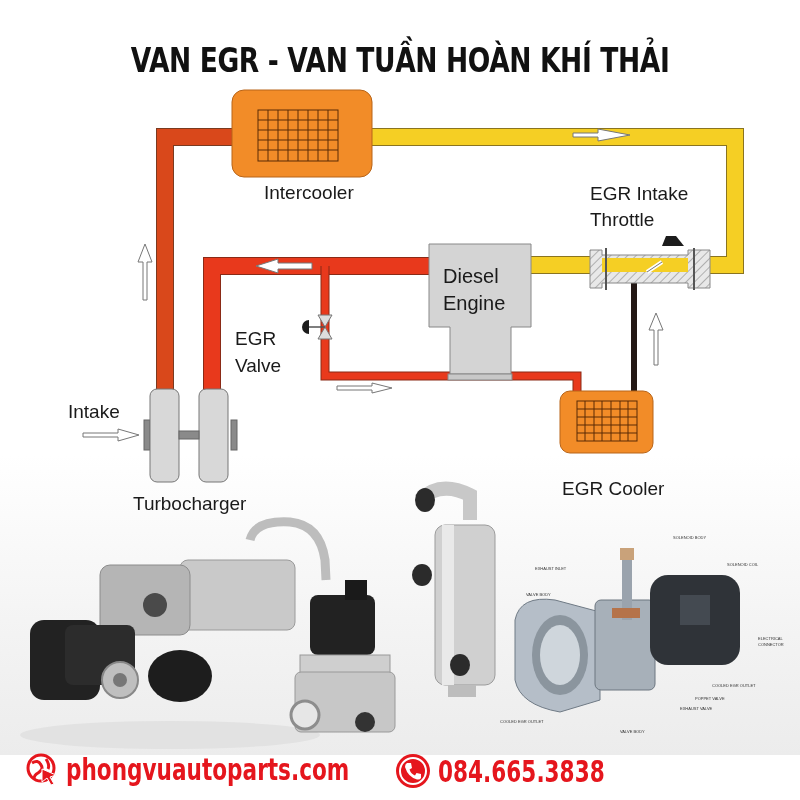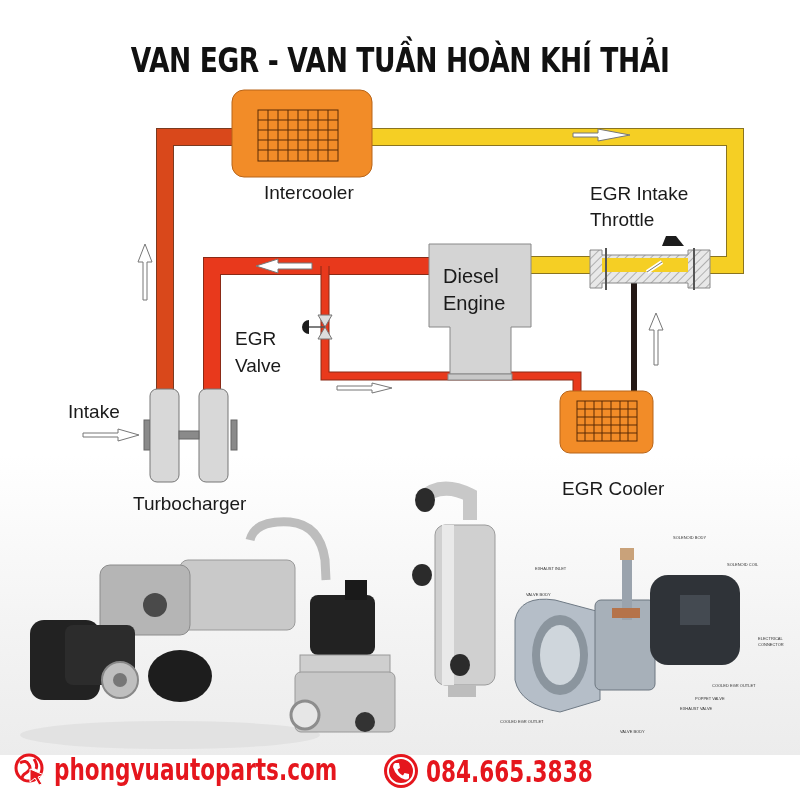--- a/index.html
+++ b/index.html
@@ -2,21 +2,21 @@
 <html><head>
   <meta charset="utf-8">
   <style>
     html, body { margin:0; padding:0; background:#ffffff; }
     body { width:800px; height:800px; position:relative; overflow:hidden; font-family:"Liberation Sans", sans-serif; }
     .title { position:absolute; left:0; top:40px; width:800px; text-align:center; font-family:"DejaVu Sans", sans-serif; font-weight:bold; font-size:34px; letter-spacing:-0.5px; color:#111; transform:scaleX(0.78); transform-origin:400px 0; }
     svg.diagram { position:absolute; left:0; top:0; }
     .lbl { font-family:"Liberation Sans", sans-serif; font-size:19px; fill:#1a1a1a; }
     .lbl-engine { font-family:"Liberation Sans", sans-serif; font-size:20px; fill:#1a1a1a; }
     .photos { position:absolute; left:0; top:455px; width:800px; height:300px; background:linear-gradient(#ffffff, #f3f3f3 60%, #ececec); }
-    .footer { position:absolute; left:0; top:748px; width:776px; height:52px; }
+    .footer { position:absolute; left:12px; top:748px; width:776px; height:52px; }
     .footer-item { position:absolute; top:4px; display:flex; align-items:center; color:#e5161d; font-family:"DejaVu Sans", sans-serif; font-weight:bold; font-size:30px; }
     .footer-item span.text { transform:scaleX(0.72); transform-origin:0 50%; display:inline-block; white-space:nowrap; }
     .tiny { font-family:"Liberation Sans", sans-serif; font-size:4px; fill:#333; }
   </style>
 </head>
 <body>
 
 <div class="title">VAN EGR - VAN TUẦN HOÀN KHÍ THẢI</div>
 
 <div class="photos">

